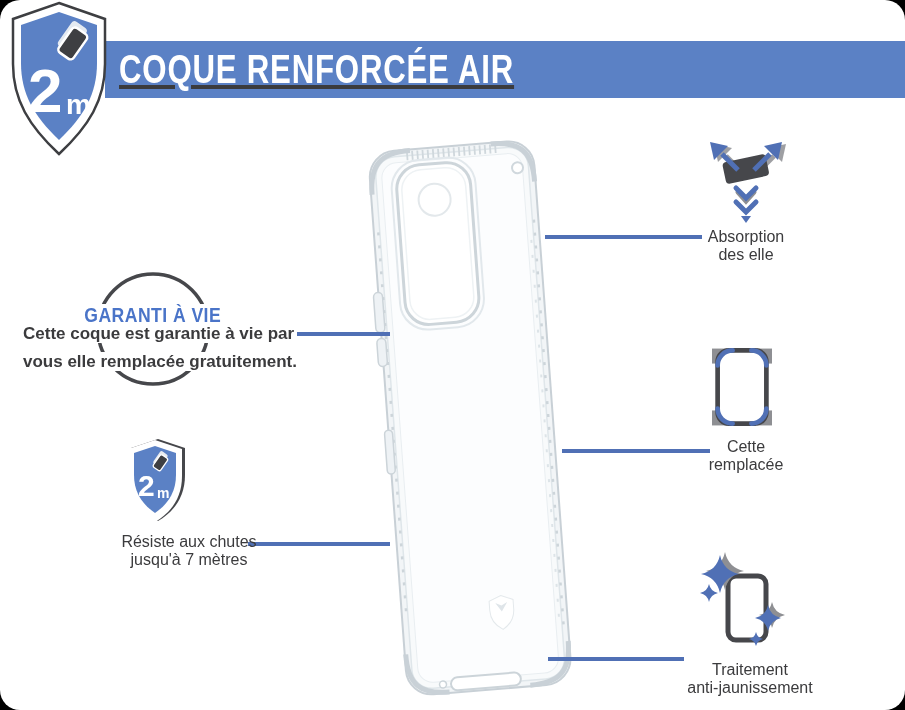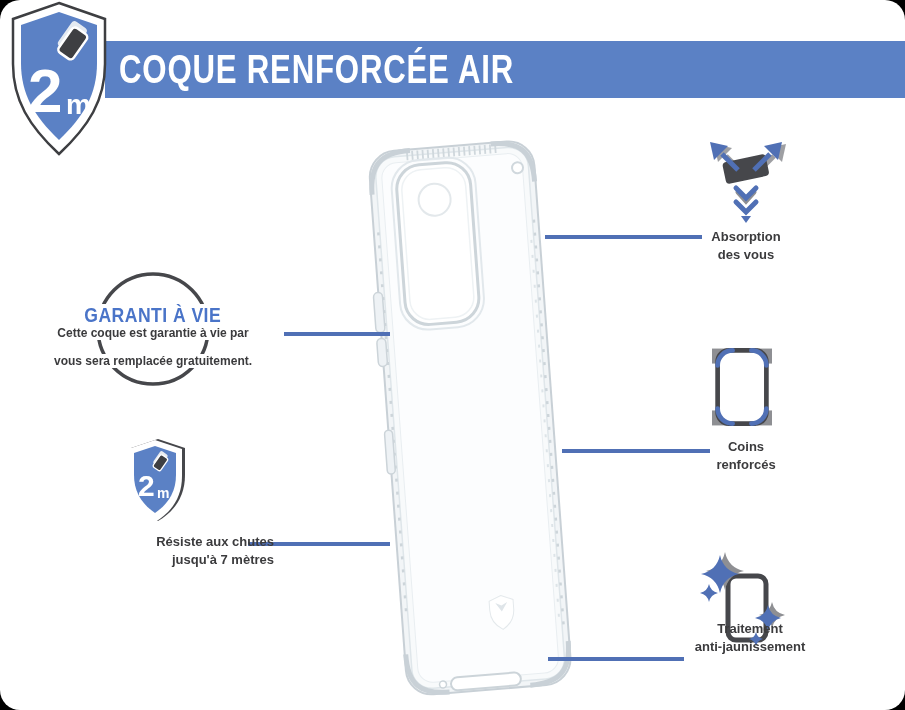--- a/index.html
+++ b/index.html
@@ -3,37 +3,37 @@
 <meta charset="utf-8">
 <style>
   html,body{margin:0;padding:0;background:#000;}
   #canvas{
     position:relative;width:905px;height:710px;background:var(--canvas,#fff);
     border-radius:20px;overflow:hidden;
     font-family:"Liberation Sans",sans-serif;color:var(--dark,#3b3b3d);
   }
   
   #banner{position:absolute;left:105px;top:41px;width:800px;height:57px;
-    background:var(--banner,#5b81c5);display:flex;align-items:center;}
+    background:var(--banner,#5b81c5);display:flex;align-items:center;text-decoration:underline;}
   #banner .title{display:inline-block;transform:scaleX(.78);transform-origin:left center;
     font-size:40px;font-weight:700;color:#fff;letter-spacing:1px;white-space:nowrap;padding-left:18px;}
   .abs{position:absolute;}
   
   .connector{position:absolute;height:4px;background:var(--accent,#5070b5);}
   
-  .label{position:absolute;font-weight:700;font-size:13px;line-height:17.5px;
+  .label{position:absolute;font-weight:400;font-size:16px;line-height:17.5px;
     color:var(--dark,#3b3b3d);text-align:center;}
-  .label.left{text-align:right;}
+  .label.left{text-align:center;}
   
   #warranty-title{position:absolute;left:30px;top:304px;width:246px;text-align:center;z-index:3;}
   #warranty-title span{display:inline-block;background:var(--canvas,#fff);padding:0 4px;
     font-size:20px;font-weight:700;color:var(--accent-text,#4a74c8);
     transform:scaleX(.88);letter-spacing:.5px;white-space:nowrap;}
   #warranty-body{position:absolute;left:20px;top:327px;width:266px;text-align:center;z-index:3;
-    font-size:12px;line-height:13.8px;font-weight:700;}
+    font-size:17px;line-height:13.8px;font-weight:700;}
   #warranty-body span{background:var(--canvas,#fff);padding:0 3px;white-space:nowrap;}
   svg{display:block;}
   .ic-blue{fill:var(--accent,#5070b5);}
   .ic-blue-s{stroke:var(--accent,#5070b5);fill:none;}
   .ic-dark{fill:var(--icon-dark,#46474b);}
   .ic-gray{fill:var(--icon-gray,#8e8f93);}
 </style>
 </head>
 <body>
 
@@ -99,21 +99,21 @@
 
   <svg class="abs" style="left:94px;top:270px" width="120" height="120" viewBox="0 0 120 120">
     <circle cx="59" cy="59" r="55" stroke="#46474b" stroke-width="3.5" fill="none"></circle>
   </svg>
   <div id="warranty-title">
     <span>GARANTI À VIE</span>
   </div>
   <div id="warranty-body">
     <span>Cette coque est garantie à vie par</span><br>
     <br>
-    <span>vous sera remplacée gratuitement.</span>
+    <span>vous elle remplacée gratuitement.</span>
   </div>
 
   <svg class="abs" style="left:124px;top:438px" width="62" height="86" viewBox="0 0 62 86">
     <path d="M34 1 L61 10 V37 C61 58 51 73 34 83 C17 73 7 58 7 37 V10 Z" fill="#46474b"></path>
     <path d="M31 2 L58 11 V38 C58 59 48 74 31 84 C14 74 4 59 4 38 V11 Z" fill="#ffffff"></path>
     <path d="M31 8 L52 15 V37 C52 54 44 66 31 75 C18 66 10 54 10 37 V15 Z" fill="#5b81c5"></path>
     <text x="14" y="58" font-size="30" font-weight="700" fill="#ffffff">2</text>
     <text x="33" y="60" font-size="14" font-weight="700" fill="#ffffff">m</text>
     <g transform="translate(37,16) rotate(35)">
       <rect x="-2" y="-3" width="9" height="15" rx="2" fill="#e8ebef"></rect>
@@ -140,37 +140,37 @@
     <line x1="22" y1="20" x2="38" y2="36" stroke="#5070b5" stroke-width="5"></line>
     <polygon class="ic-blue" points="82,8 64,12 78,26"></polygon>
     <line x1="70" y1="20" x2="54" y2="36" stroke="#5070b5" stroke-width="5"></line>
     <path d="M38 58 L46 67 L54 58" stroke="#8e8f93" stroke-width="5" fill="none" stroke-linecap="round"></path>
     <path d="M36 54 L46 64 L56 54" class="ic-blue-s" stroke-width="5" stroke-linecap="round"></path>
     <path d="M36 68 L46 78 L56 68" class="ic-blue-s" stroke-width="5" stroke-linecap="round"></path>
     <polygon class="ic-blue" points="41,82 51,82 46,89"></polygon>
   </svg>
   <div class="label" style="left:682px;top:228px;width:128px">
     <span>Absorption</span><br>
-    <span>des vous</span>
+    <span>des elle</span>
   </div>
 
   <svg class="abs" style="left:712px;top:340px" width="60" height="94" viewBox="0 0 64 98">
     <rect x="0" y="8" width="16" height="16" class="ic-gray"></rect>
     <rect x="48" y="8" width="16" height="16" class="ic-gray"></rect>
     <rect x="0" y="74" width="16" height="16" class="ic-gray"></rect>
     <rect x="48" y="74" width="16" height="16" class="ic-gray"></rect>
     <rect x="6" y="10" width="52" height="78" rx="12" fill="#ffffff" stroke="#46474b" stroke-width="5"></rect>
     <path d="M6 26 A16 16 0 0 1 22 10" class="ic-blue-s" stroke-width="5" stroke-linecap="round"></path>
     <path d="M42 10 A16 16 0 0 1 58 26" class="ic-blue-s" stroke-width="5" stroke-linecap="round"></path>
     <path d="M58 72 A16 16 0 0 1 42 88" class="ic-blue-s" stroke-width="5" stroke-linecap="round"></path>
     <path d="M22 88 A16 16 0 0 1 6 72" class="ic-blue-s" stroke-width="5" stroke-linecap="round"></path>
   </svg>
   <div class="label" style="left:672px;top:438px;width:148px">
-    <span>Coins</span><br>
-    <span>renforcés</span>
+    <span>Cette</span><br>
+    <span>remplacée</span>
   </div>
 
   <svg class="abs" style="left:694px;top:544px" width="96" height="104" viewBox="0 0 96 104">
     <rect x="34" y="32" width="38" height="64" rx="8" fill="#ffffff" stroke="#46474b" stroke-width="5"></rect>
     <g transform="translate(31,27)">
       <path class="ic-gray" d="M0,-19 Q3.4,-3.4 19,0 Q3.4,3.4 0,19 Q-3.4,3.4 -19,0 Q-3.4,-3.4 0,-19 Z"></path>
     </g>
     <g transform="translate(26,30)">
       <path class="ic-blue" d="M0,-19 Q3.4,-3.4 19,0 Q3.4,3.4 0,19 Q-3.4,3.4 -19,0 Q-3.4,-3.4 0,-19 Z"></path>
     </g>
@@ -180,18 +180,18 @@
     <g transform="translate(78,71)">
       <path class="ic-gray" d="M0,-13 Q2.3,-2.3 13,0 Q2.3,2.3 0,13 Q-2.3,2.3 -13,0 Q-2.3,-2.3 0,-13 Z"></path>
     </g>
     <g transform="translate(74,74)">
       <path class="ic-blue" d="M0,-13 Q2.3,-2.3 13,0 Q2.3,2.3 0,13 Q-2.3,2.3 -13,0 Q-2.3,-2.3 0,-13 Z"></path>
     </g>
     <g transform="translate(62,95)">
       <path class="ic-blue" d="M0,-7 Q1.3,-1.3 7,0 Q1.3,1.3 0,7 Q-1.3,1.3 -7,0 Q-1.3,-1.3 0,-7 Z"></path>
     </g>
   </svg>
-  <div class="label" style="left:652px;top:620px;width:196px">
+  <div class="label" style="left:652px;top:661px;width:196px">
     <span>Traitement</span><br>
     <span>anti-jaunissement</span>
   </div>
 
 </div>
 
 </body></html>

